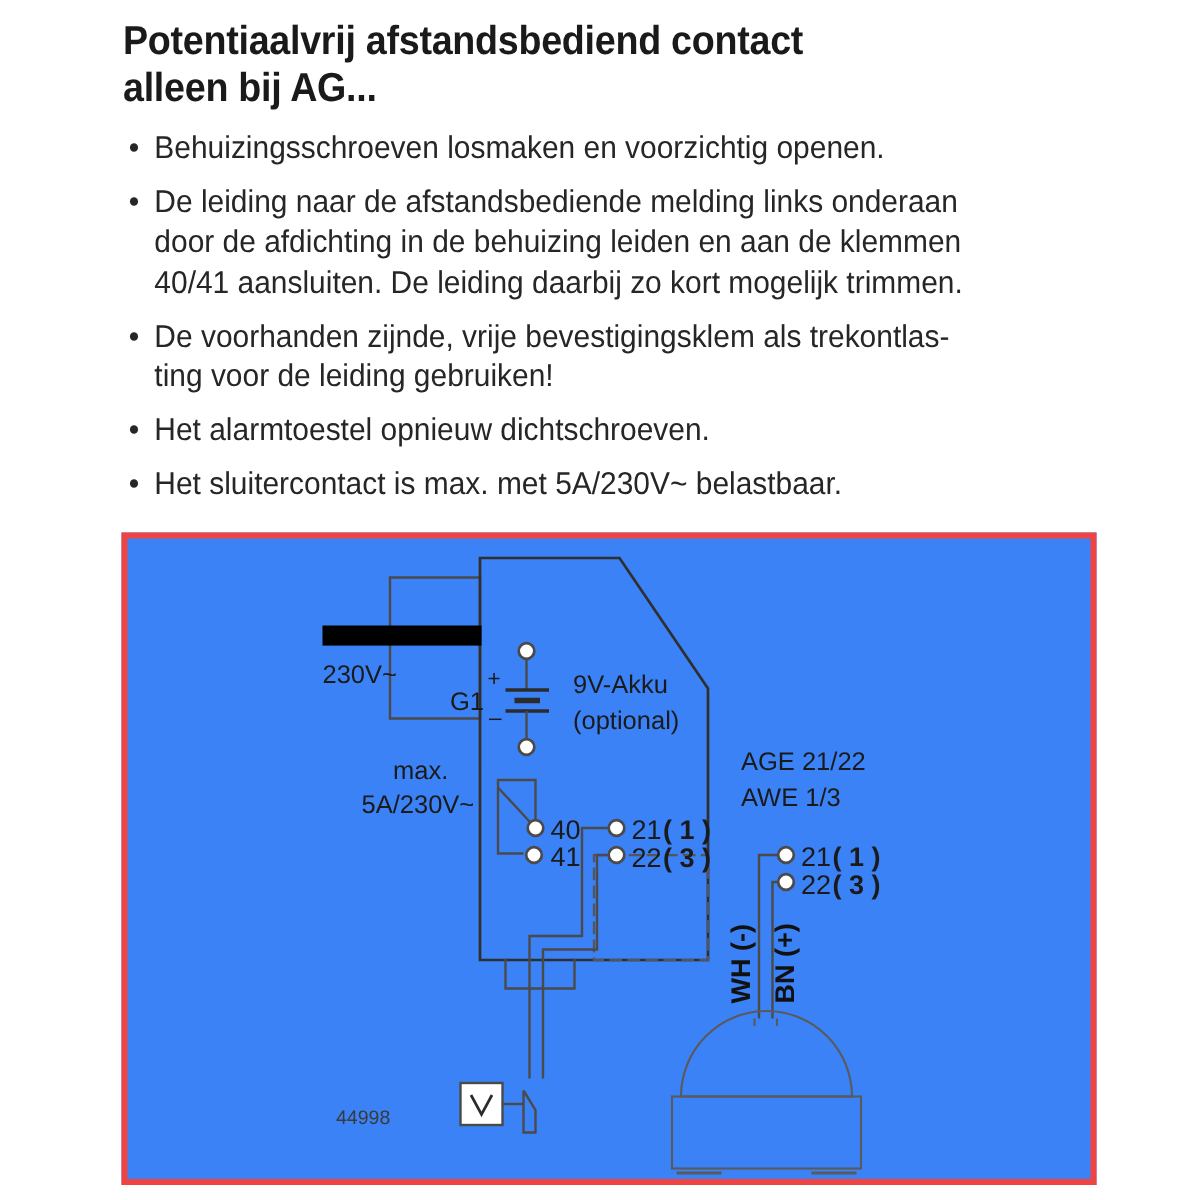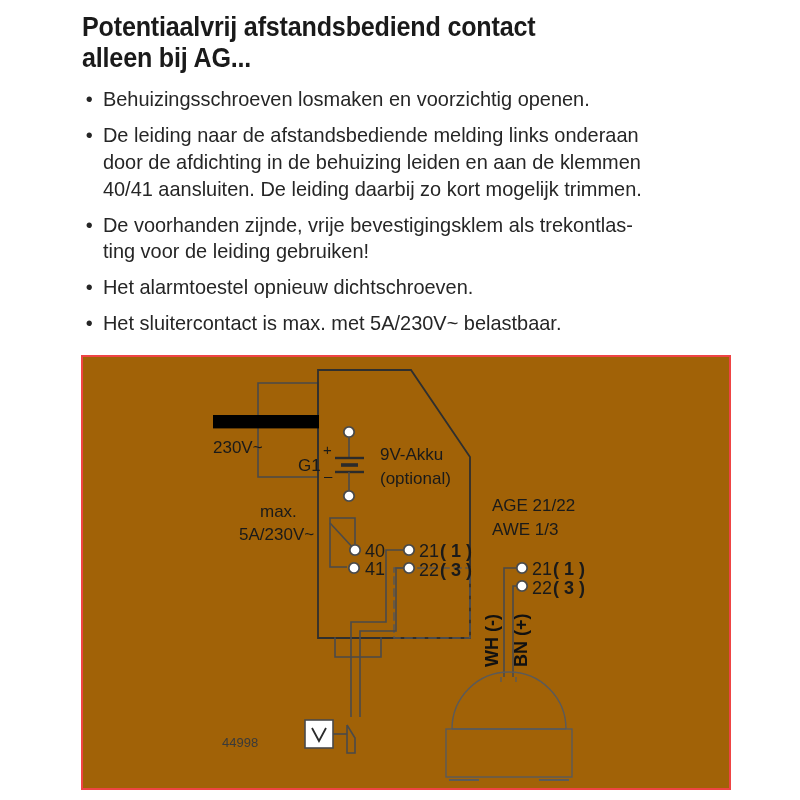--- a/index.html
+++ b/index.html
@@ -52,22 +52,22 @@
     color:#262626;
   }
   .bullet .txt{display:block;}
   .bullet .txt .l{display:block;white-space:nowrap;}
 
   
   .diagram-frame{
     position:absolute;
     left:81px; top:355px;
     width:650px; height:435px;
-    border:2px solid #ef4444;
-    background:#a16207;
+    border:4px solid #ef4444;
+    background:#3b82f6;
     box-sizing:border-box;
   }
   .diagram-frame svg{display:block;}
 </style>
 </head>
 <body>
 
 <div id="page">
 
   <div class="heading">

